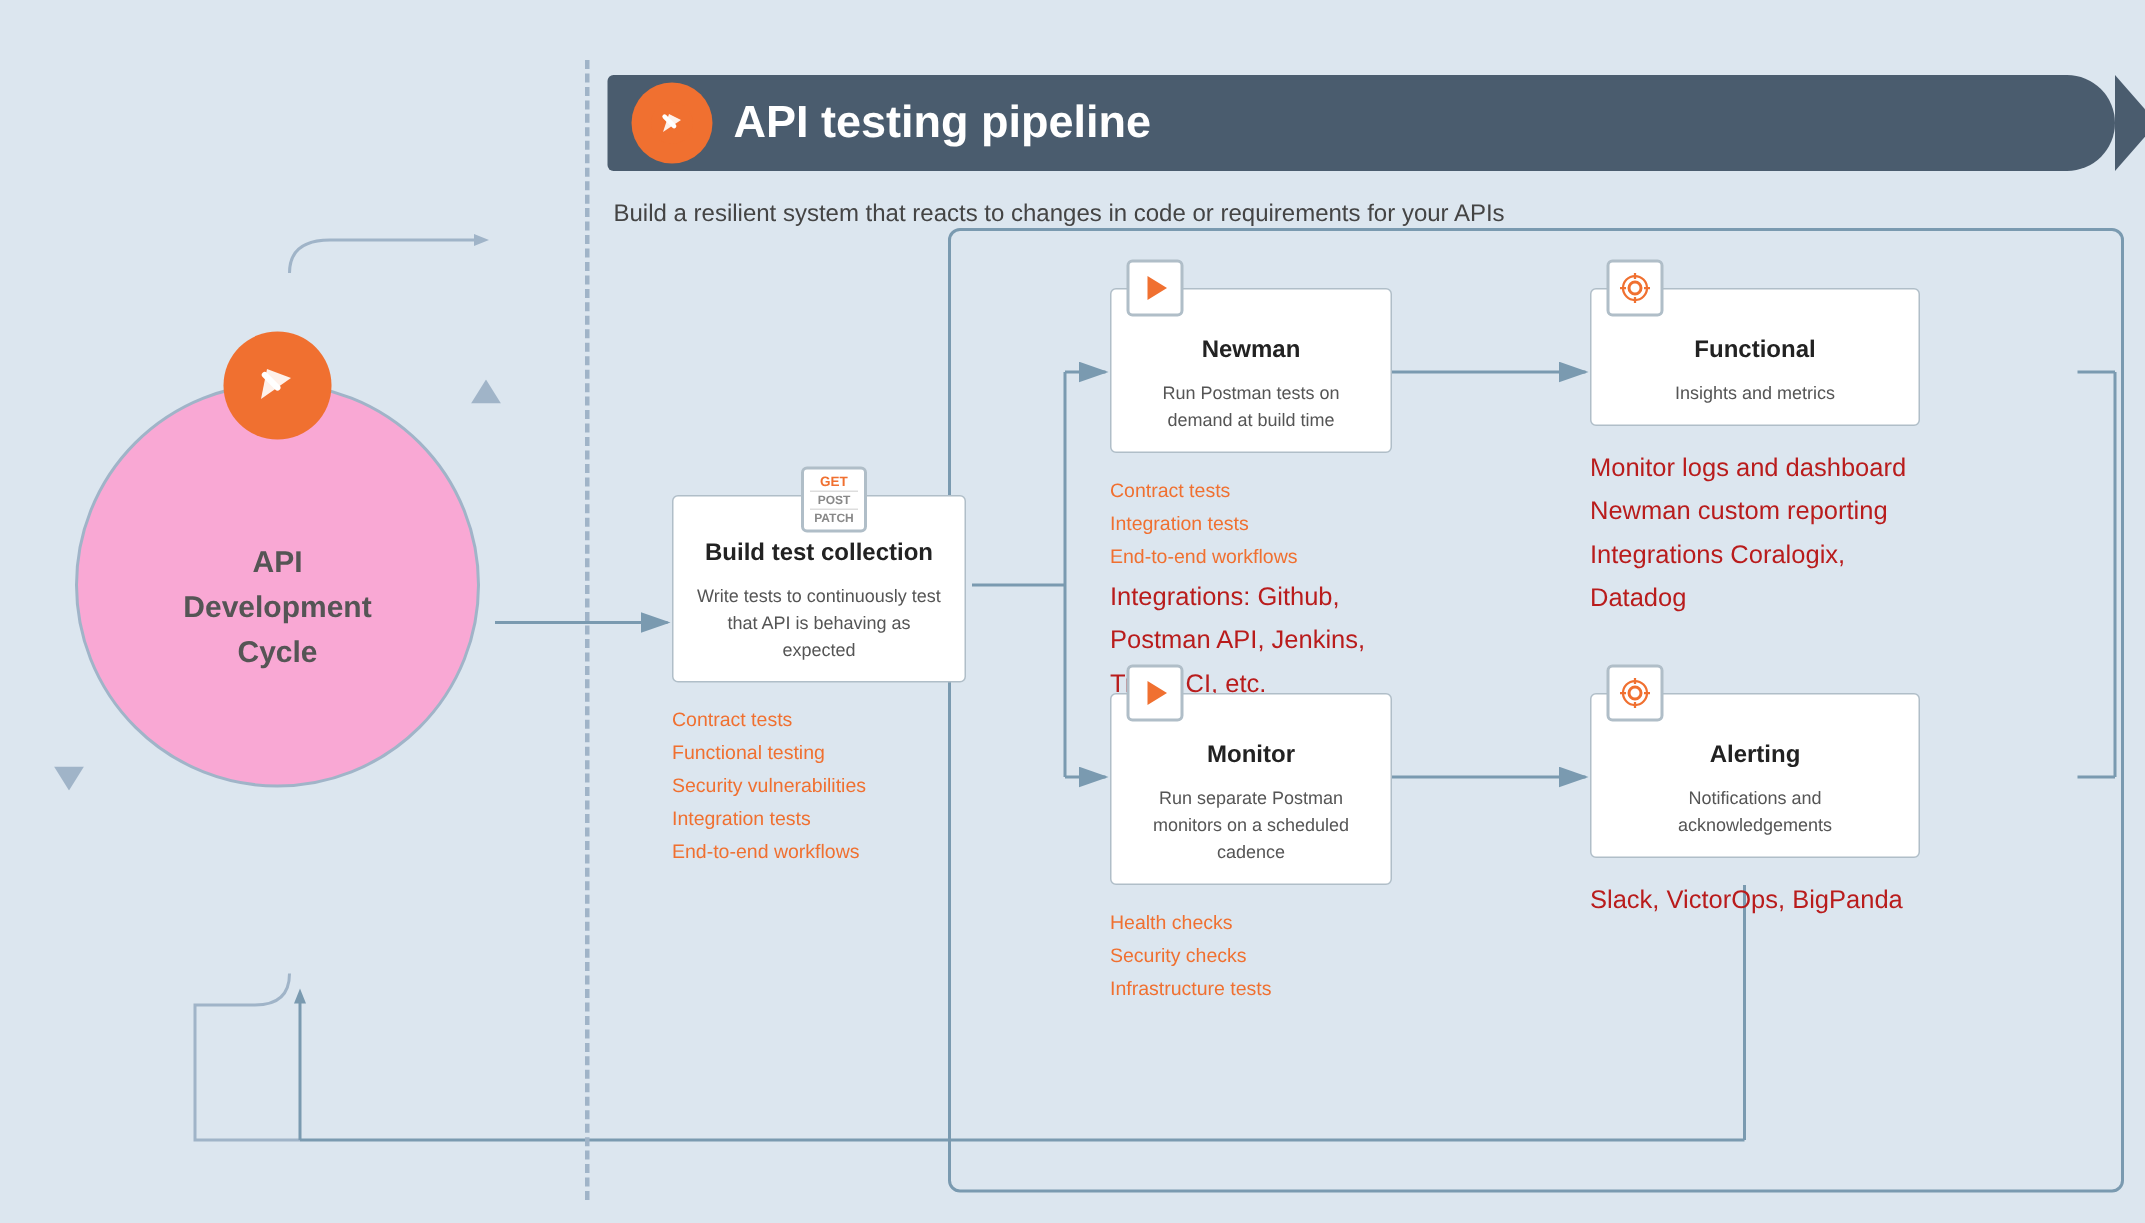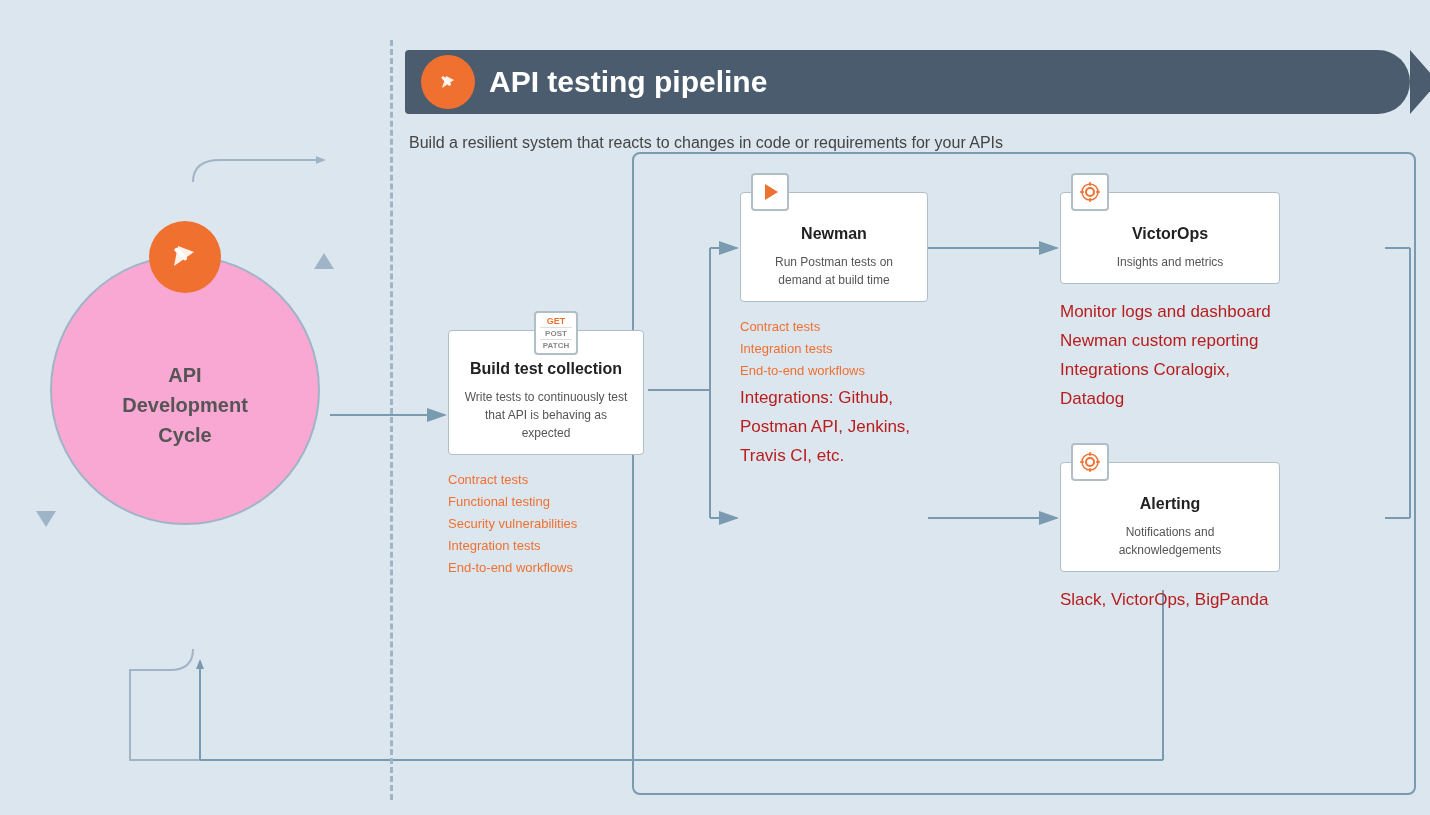--- a/index.html
+++ b/index.html
@@ -375,35 +375,49 @@
       <li>Contract tests</li>
       <li>Integration tests</li>
       <li>End-to-end workflows</li>
     </ul>
     <ul class="blue-list" style="margin-top:2px;">
       <li>Integrations: Github,</li>
       <li>Postman API, Jenkins, Travis CI, etc.</li>
     </ul>
   </div>
 
+  <div style="position:absolute; left:740px; top:462px; width:188px;">
+    <div class="card-box">
+      <div class="play-icon-box">
+        <div class="play-triangle"></div>
+      </div>
+      <div class="card-title" style="margin-top:16px;">Monitor</div>
+      <div class="card-desc">Run separate Postman monitors on a scheduled cadence</div>
+    </div>
+    <ul class="orange-list" style="margin-top:14px;">
+      <li>Health checks</li>
+      <li>Security checks</li>
+      <li>Infrastructure tests</li>
+    </ul>
+  </div>
 
   <div style="position:absolute; left:1060px; top:192px; width:220px;">
     <div class="card-box">
 
       <div class="settings-icon-box">
         <svg width="22" height="22" viewBox="0 0 22 22">
           <circle cx="11" cy="11" r="4" fill="none" stroke="#f07030" stroke-width="2"></circle>
           <circle cx="11" cy="11" r="8" fill="none" stroke="#f07030" stroke-width="1.5"></circle>
           <line x1="11" y1="1" x2="11" y2="5" stroke="#f07030" stroke-width="1.5"></line>
           <line x1="11" y1="17" x2="11" y2="21" stroke="#f07030" stroke-width="1.5"></line>
           <line x1="1" y1="11" x2="5" y2="11" stroke="#f07030" stroke-width="1.5"></line>
           <line x1="17" y1="11" x2="21" y2="11" stroke="#f07030" stroke-width="1.5"></line>
         </svg>
       </div>
-      <div class="card-title" style="margin-top:16px;">VictorOps</div>
+      <div class="card-title" style="margin-top:16px;">Functional</div>
       <div class="card-desc">Insights and metrics</div>
     </div>
     <ul class="blue-list" style="margin-top:14px;">
       <li>Monitor logs and dashboard</li>
       <li>Newman custom reporting</li>
       <li>Integrations Coralogix, Datadog</li>
     </ul>
   </div>
 
   <div style="position:absolute; left:1060px; top:462px; width:220px;">

